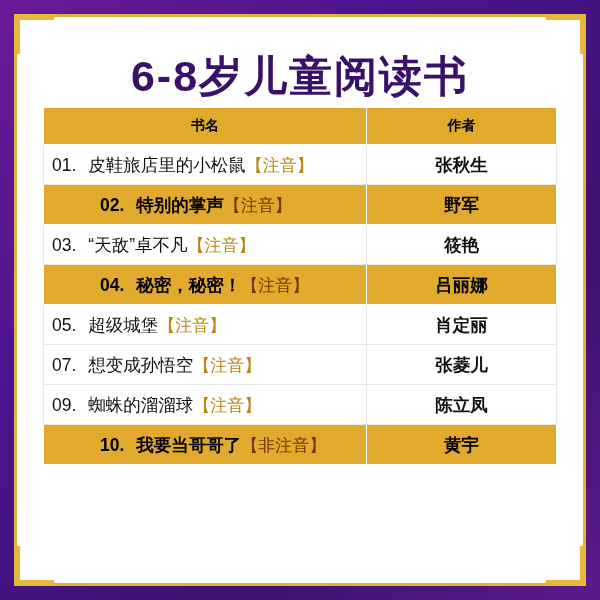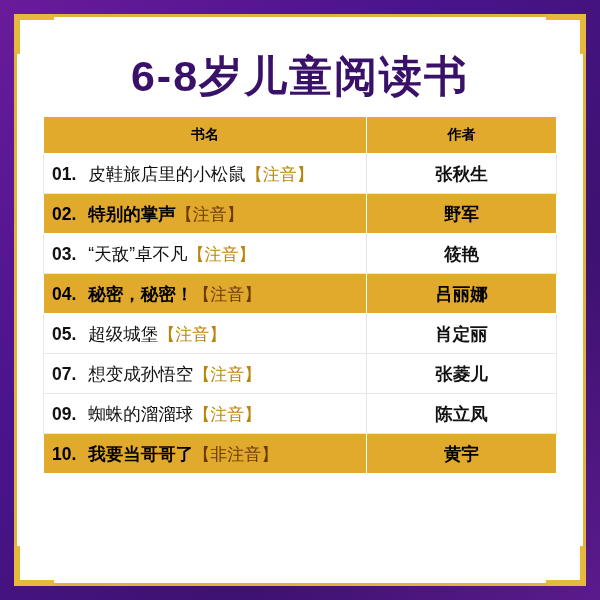--- a/index.html
+++ b/index.html
@@ -39,21 +39,21 @@
     width: 34px;
     height: 34px;
     border: 0 solid #e6b83c;
   }
   .corner.tl { top: -3px; left: -3px; border-top-width: 6px; border-left-width: 6px; }
   .corner.tr { top: -3px; right: -3px; border-top-width: 6px; border-right-width: 6px; }
   .corner.bl { bottom: -3px; left: -3px; border-bottom-width: 6px; border-left-width: 6px; }
   .corner.br { bottom: -3px; right: -3px; border-bottom-width: 6px; border-right-width: 6px; }
 
   .title {
-    margin: 26px 0 16px 0;
+    margin: 26px 0 7px 0;
     font-size: 43px;
     font-weight: bold;
     color: #3a1168;
     letter-spacing: 2px;
     text-align: center;
     line-height: 1.1;
     white-space: nowrap;
   }
 
   table.booklist {
@@ -93,22 +93,22 @@
     font-family: Liberation Serif, serif;
   }
   tr.odd td {
     background: #ffffff;
   }
   tr.even td {
     background: #e1aa2c;
     border: 1px solid #ffffff;
   }
   tr.even td.t, tr.even td.a { color: #000000; }
-  .num { font-weight: bold; }
-  tr.even .num { font-weight: bold; }
+  .num { font-weight: normal; }
+  tr.even .num { font-weight: bold; margin-left: 48px; }
   .tag {
     font-size: 17px;
     color: #b8860b;
   }
   tr.even .tag { color: #6b3a00; }
   .bookname { font-weight: normal; margin-left: 12px; }
   tr.even .bookname { font-weight: bold; }
 </style>
 </head>
 <body>

